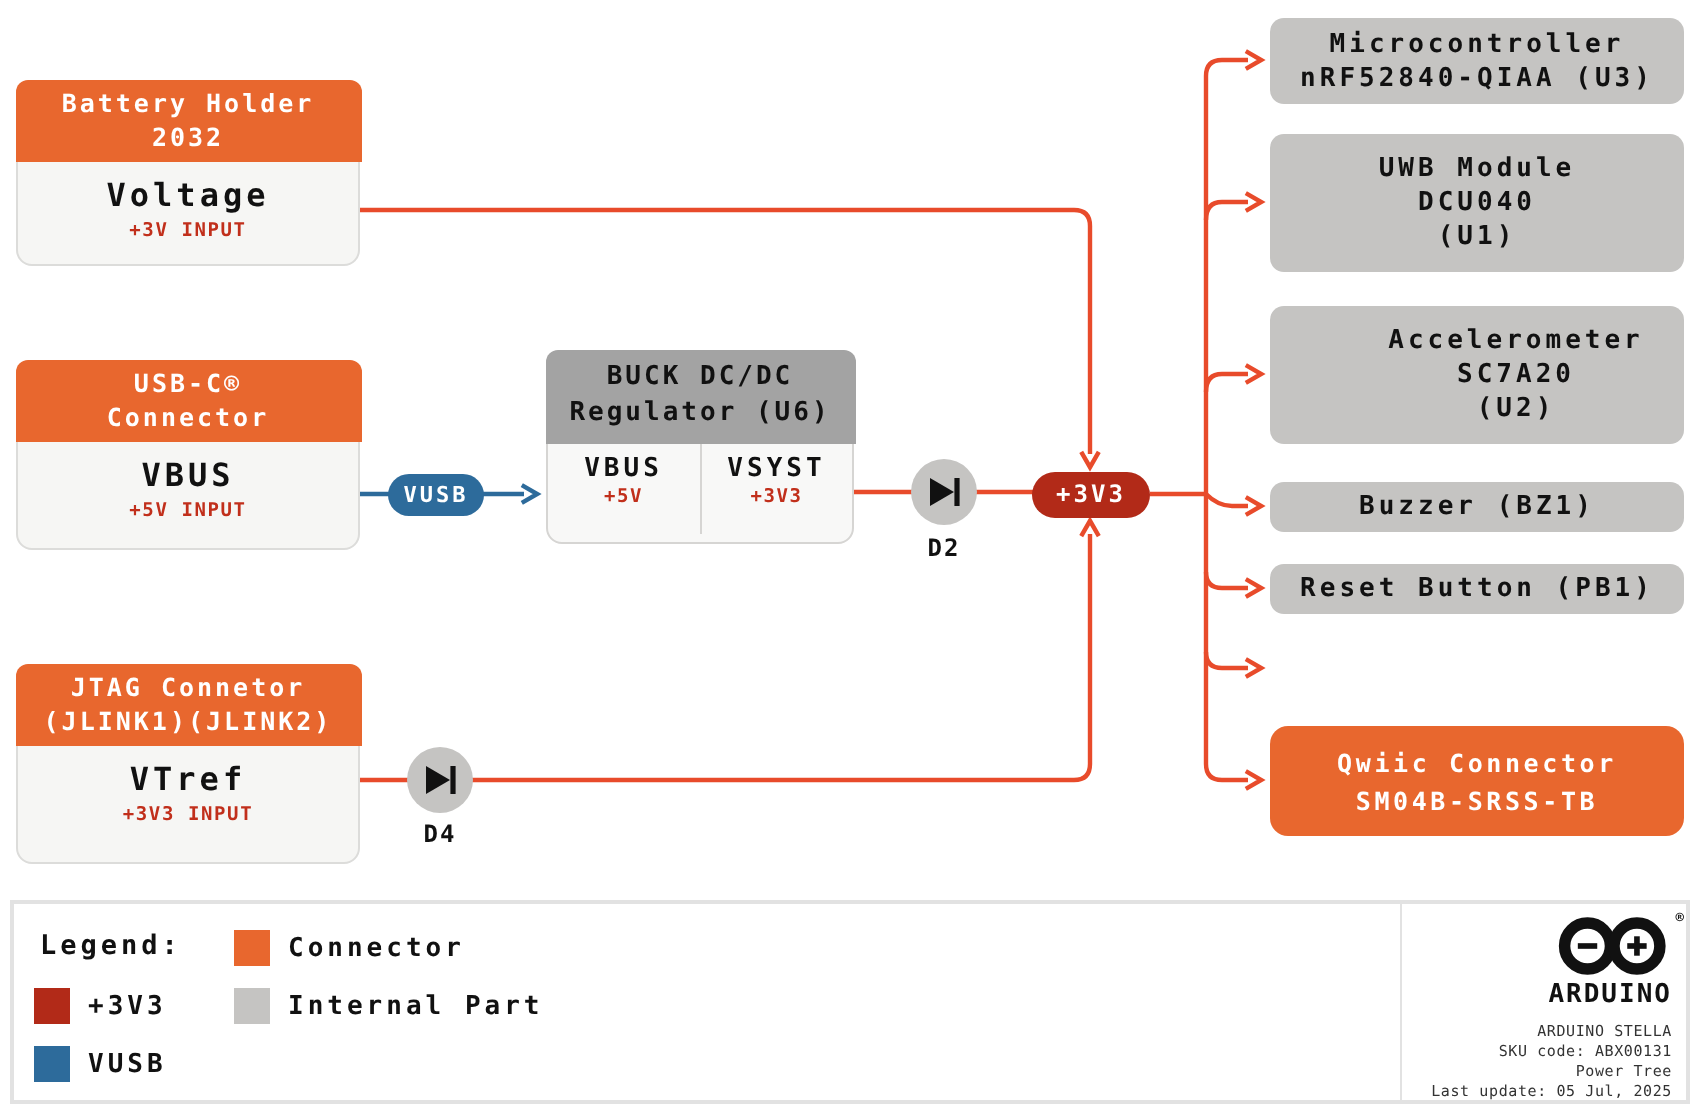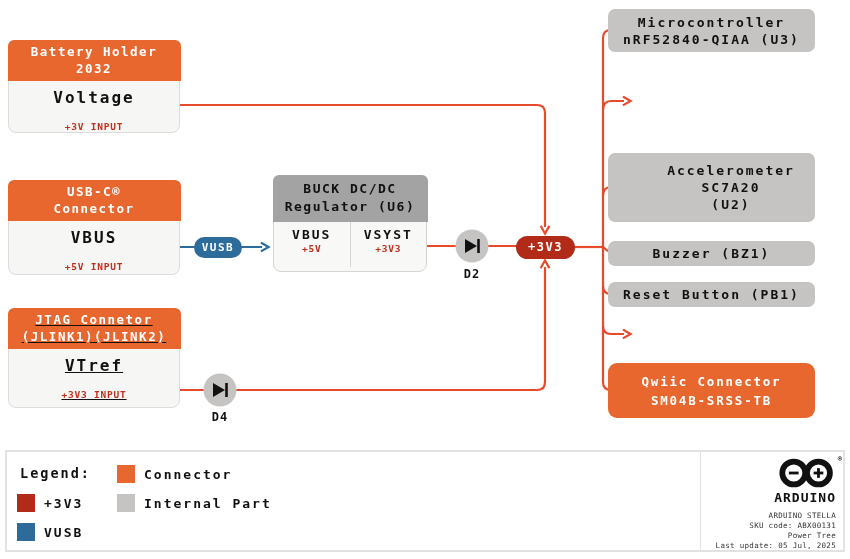--- a/index.html
+++ b/index.html
@@ -9,35 +9,35 @@
   }
   svg.wires{position:absolute;left:0;top:0;}
 
   
   .src{position:absolute;left:8px;width:172px;background:#f6f6f4;border:1.5px solid #dcdcda;
        border-radius:8px;box-sizing:border-box;}
   .src-head{background:#e8672e;border-radius:6px 6px 0 0;margin:-1.5px -1.5px 0 -1.5px;
        padding:3px 0 4px 0;text-align:center;color:#fff;font-size:12.5px;line-height:17px;letter-spacing:1.5px;}
   .src-body{text-align:center;padding-top:7px;}
   .sig{font-size:16px;letter-spacing:2px;color:#111;}
-  .sub{font-size:9.5px;letter-spacing:0.8px;color:#c12f1b;margin-top:14px;}
+  .sub{font-size:9.5px;letter-spacing:0.8px;color:#c12f1b;margin-top:3px;}
 
   
   .buck{position:absolute;left:273px;top:175px;width:154px;height:97px;background:#f8f8f7;
         border:1.5px solid #d6d5d3;border-radius:8px;box-sizing:border-box;}
   .buck-head{background:#a3a3a3;border-radius:6px 6px 0 0;margin:-1.5px -1.5px 0 -1.5px;
         padding:5px 0 6px 0;text-align:center;font-size:13px;line-height:18px;letter-spacing:1.5px;color:#111;}
   .buck-body{display:flex;height:45px;}
   .buck-cell{flex:1;text-align:center;padding-top:5px;}
   .buck-cell.first{border-right:1.5px solid #d6d5d3;}
   .buck-cell .sig{font-size:13px;}
   .buck-cell .sub{margin-top:1px;}
 
   
-  .rbox{position:absolute;left:608px;width:207px;background:#c5c4c2;border-radius:7px;
+  .rbox{position:absolute;left:635px;width:207px;background:#c5c4c2;border-radius:7px;
         display:flex;flex-direction:column;justify-content:center;align-items:center;
         text-align:left;font-size:13px;line-height:17px;letter-spacing:2px;color:#111;box-sizing:border-box;}
   .rbox.connector{background:#e8672e;color:#fff;font-size:12.5px;line-height:19px;border-radius:9px;letter-spacing:1.8px;}
 
   
   .pill{position:absolute;border-radius:12px;color:#fff;text-align:center;box-sizing:border-box;}
   .pill.vusb{left:194px;top:237px;width:48px;height:21px;background:#2d6b9b;font-size:11px;line-height:21px;letter-spacing:1.5px;}
   .pill.v3v3{left:516px;top:236px;width:59px;height:23px;background:#b22a18;font-size:12px;line-height:23px;letter-spacing:1.5px;}
 
   .dlabel{position:absolute;width:30px;text-align:center;font-size:12px;letter-spacing:1px;color:#111;}
@@ -122,21 +122,21 @@
     <div class="src-head">
       <div>USB-C®</div>
       <div>Connector</div>
     </div>
     <div class="src-body">
       <div class="sig">VBUS</div>
       <div class="sub">+5V INPUT</div>
     </div>
   </div>
 
-  <div class="src" style="top:308px;height:100px;text-decoration:underline;">
+  <div class="src" style="top:332px;height:100px;">
     <div class="src-head">
       <div>JTAG Connetor</div>
       <div>(JLINK1)(JLINK2)</div>
     </div>
     <div class="src-body">
       <div class="sig">VTref</div>
       <div class="sub">+3V3 INPUT</div>
     </div>
   </div>
 
@@ -159,20 +159,25 @@
 
   <div class="pill vusb">VUSB</div>
   <div class="pill v3v3">+3V3</div>
 
   <div class="dlabel" style="left:457px;top:267px;">D2</div>
   <div class="dlabel" style="left:205px;top:410px;">D4</div>
 
   <div class="rbox" style="top:9px;height:43px;">
     <div>Microcontroller</div>
     <div>nRF52840-QIAA (U3)</div>
+  </div>
+  <div class="rbox" style="top:67px;height:69px;">
+    <div>UWB Module</div>
+    <div>DCU040</div>
+    <div>(U1)</div>
   </div>
   <div class="rbox" style="top:153px;height:69px;padding-left:39px;">
     <div>Accelerometer</div>
     <div>SC7A20</div>
     <div>(U2)</div>
   </div>
   <div class="rbox" style="top:241px;height:25px;">
     <div>Buzzer (BZ1)</div>
   </div>
   <div class="rbox" style="top:282px;height:25px;">

